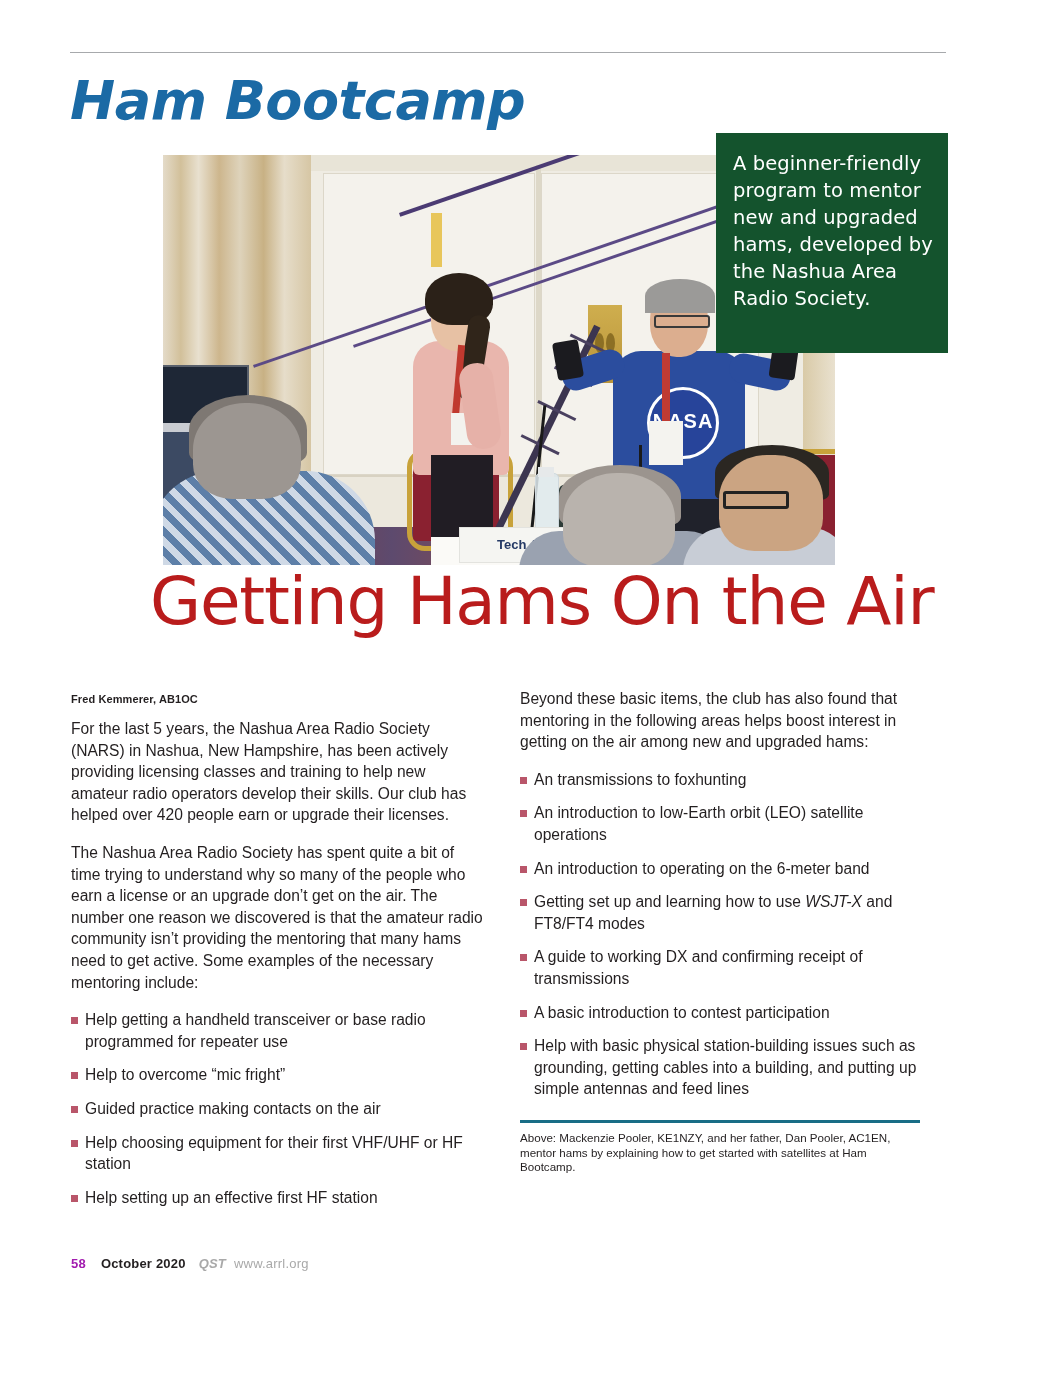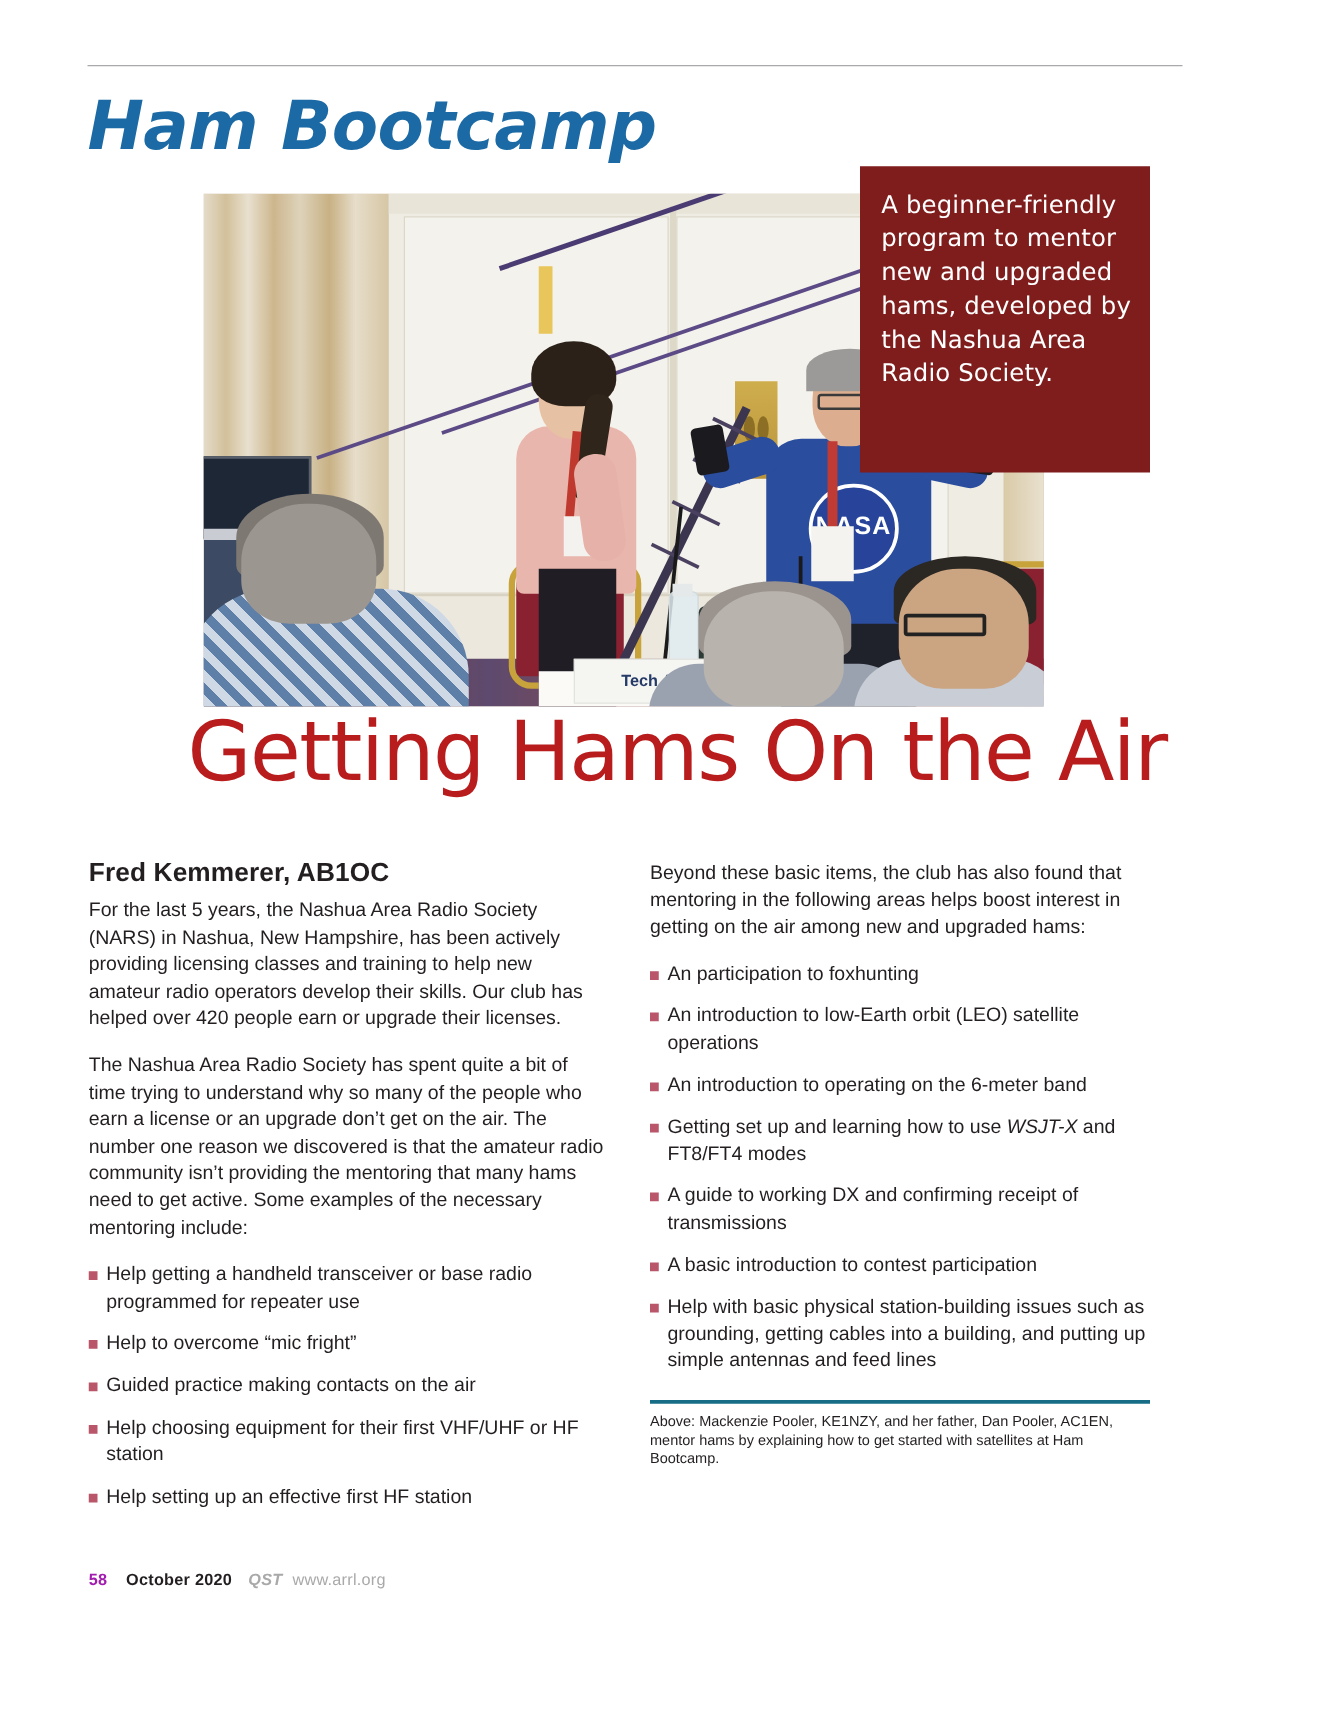--- a/index.html
+++ b/index.html
@@ -127,22 +127,22 @@
   .front-table{left:268px;top:382px;width:404px;height:34px;background:#fbfaf7;}
   .sign{left:296px;top:372px;width:116px;height:34px;background:#f5f5f2;border:1px solid #e3e3df;}
   .sign span{position:absolute;left:0;right:0;top:9px;text-align:center;
      font-family:"Liberation Sans",sans-serif;font-weight:bold;font-size:13px;color:#253a66;}
   .bottle{left:372px;top:318px;width:22px;height:72px;border-radius:5px;background:rgba(225,235,240,.85);border:1px solid #cfd9de;}
   .bottle-cap{left:375px;top:312px;width:16px;height:10px;background:#e6e9ea;}
   .thermos{left:396px;top:330px;width:34px;height:62px;border-radius:5px;background:#2d3b37;}
 
   
   .callout{
-    position:absolute;left:688px;top:133px;width:232px;height:245px;
-    background:#7f1d1d;
+    position:absolute;left:716px;top:133px;width:232px;height:220px;
+    background:#14532d;
   }
   .callout p{
     margin:0;position:absolute;left:17px;top:17px;right:10px;
     font-family:"DejaVu Sans", sans-serif;
     font-size:19.5px;line-height:27px;color:#ffffff;
     letter-spacing:.1px;
   }
 
   
   .headline{
@@ -153,21 +153,21 @@
     color:#b91c1c;
     white-space:nowrap;
   }
 
   
   .col{position:absolute;top:688px;font-size:15.6px;line-height:21.6px;}
   .col-left{left:71px;width:412px;}
   .col-right{left:520px;width:400px;}
 
   .byline{
-    font-weight:bold;font-size:21px;line-height:22px;margin:0 0 8px 0;
+    font-weight:bold;font-size:11px;line-height:22px;margin:0 0 8px 0;
     letter-spacing:.1px;
   }
   .col p.body{margin:0 0 16px 0;}
   ul.blist{list-style:none;margin:0 0 0 0;padding:0;}
   ul.blist li{
     position:relative;padding-left:14px;margin-bottom:12px;
   }
   ul.blist li::before{
     content:"";position:absolute;left:0;top:8px;
     width:7px;height:7px;background:#b9566a;
@@ -307,21 +307,21 @@
       <li>Help to overcome “mic fright”</li>
       <li>Guided practice making contacts on the air</li>
       <li>Help choosing equipment for their first VHF/UHF or HF station</li>
       <li>Help setting up an effective first HF station</li>
     </ul>
   </div>
 
   <div class="col col-right">
     <p class="body">Beyond these basic items, the club has also found that mentoring in the following areas helps boost interest in getting on the air among new and upgraded hams:</p>
     <ul class="blist">
-      <li>An participation to foxhunting</li>
+      <li>An transmissions to foxhunting</li>
       <li>An introduction to low-Earth orbit (LEO) satellite operations</li>
       <li>An introduction to operating on the 6-meter band</li>
       <li><span>Getting set up and learning how to use </span><em class="title">WSJT-X</em><span> and FT8/FT4 modes</span></li>
       <li>A guide to working DX and confirming receipt of transmissions</li>
       <li>A basic introduction to contest participation</li>
       <li>Help with basic physical station-building issues such as grounding, getting cables into a building, and putting up simple antennas and feed lines</li>
     </ul>
   </div>
 
   <div class="cap-rule"></div>

